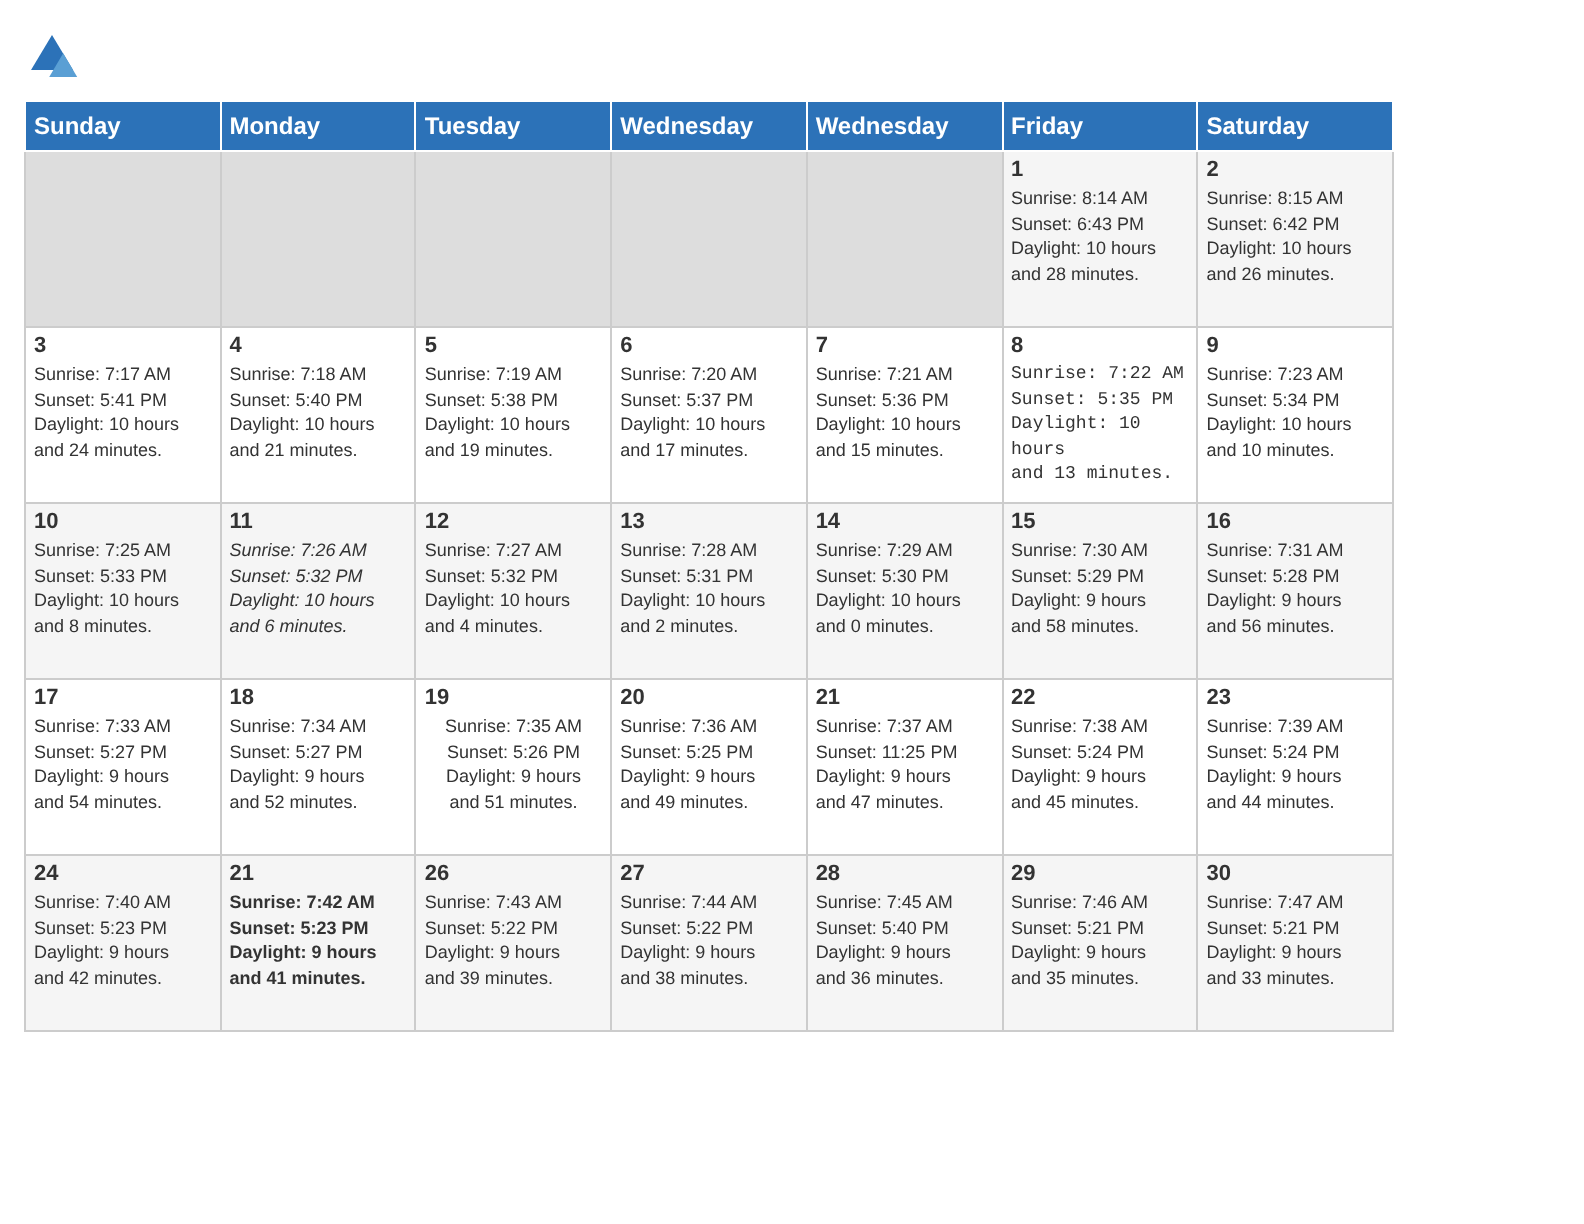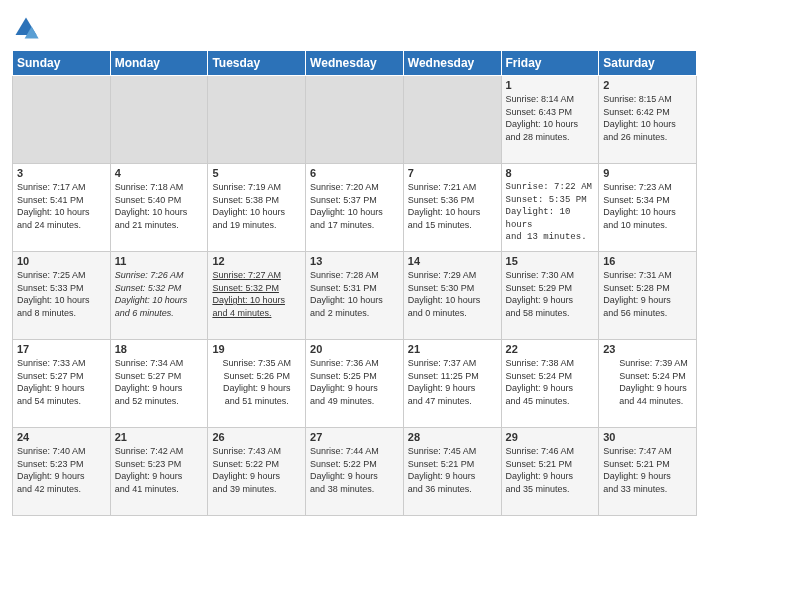--- a/index.html
+++ b/index.html
@@ -218,21 +218,21 @@
           </td>
           <td>
             <div class="day-num">11</div>
             <div class="day-info" style="white-space: pre-line; font-style: italic;">Sunrise: 7:26 AM
 Sunset: 5:32 PM
 Daylight: 10 hours
 and 6 minutes.</div>
           </td>
           <td>
             <div class="day-num">12</div>
-            <div class="day-info" style="white-space: pre-line; text-decoration: underline;">Sunrise: 7:27 AM
+            <div class="day-info" style="white-space: pre-line;">Sunrise: 7:27 AM
 Sunset: 5:32 PM
 Daylight: 10 hours
 and 4 minutes.</div>
           </td>
           <td>
             <div class="day-num">13</div>
             <div class="day-info" style="white-space: pre-line;">Sunrise: 7:28 AM
 Sunset: 5:31 PM
 Daylight: 10 hours
 and 2 minutes.</div>
@@ -297,37 +297,37 @@
           </td>
           <td>
             <div class="day-num">22</div>
             <div class="day-info" style="white-space: pre-line;">Sunrise: 7:38 AM
 Sunset: 5:24 PM
 Daylight: 9 hours
 and 45 minutes.</div>
           </td>
           <td>
             <div class="day-num">23</div>
-            <div class="day-info" style="white-space: pre-line; margin-left: 16px;">Sunrise: 7:39 AM
+            <div class="day-info" style="white-space: pre-line;">Sunrise: 7:39 AM
 Sunset: 5:24 PM
 Daylight: 9 hours
 and 44 minutes.</div>
           </td>
         </tr>
         <tr>
           <td>
             <div class="day-num">24</div>
             <div class="day-info" style="white-space: pre-line;">Sunrise: 7:40 AM
 Sunset: 5:23 PM
 Daylight: 9 hours
 and 42 minutes.</div>
           </td>
           <td>
             <div class="day-num">21</div>
-            <div class="day-info" style="white-space: pre-line;">Sunrise: 7:42 AM
+            <div class="day-info" style="white-space: pre-line; font-weight: bold;">Sunrise: 7:42 AM
 Sunset: 5:23 PM
 Daylight: 9 hours
 and 41 minutes.</div>
           </td>
           <td>
             <div class="day-num">26</div>
             <div class="day-info" style="white-space: pre-line;">Sunrise: 7:43 AM
 Sunset: 5:22 PM
 Daylight: 9 hours
 and 39 minutes.</div>
@@ -335,21 +335,21 @@
           <td>
             <div class="day-num">27</div>
             <div class="day-info" style="white-space: pre-line;">Sunrise: 7:44 AM
 Sunset: 5:22 PM
 Daylight: 9 hours
 and 38 minutes.</div>
           </td>
           <td>
             <div class="day-num">28</div>
             <div class="day-info" style="white-space: pre-line;">Sunrise: 7:45 AM
-Sunset: 5:21 PM
+Sunset: 5:40 PM
 Daylight: 9 hours
 and 36 minutes.</div>
           </td>
           <td>
             <div class="day-num">29</div>
             <div class="day-info" style="white-space: pre-line;">Sunrise: 7:46 AM
 Sunset: 5:21 PM
 Daylight: 9 hours
 and 35 minutes.</div>
           </td>

